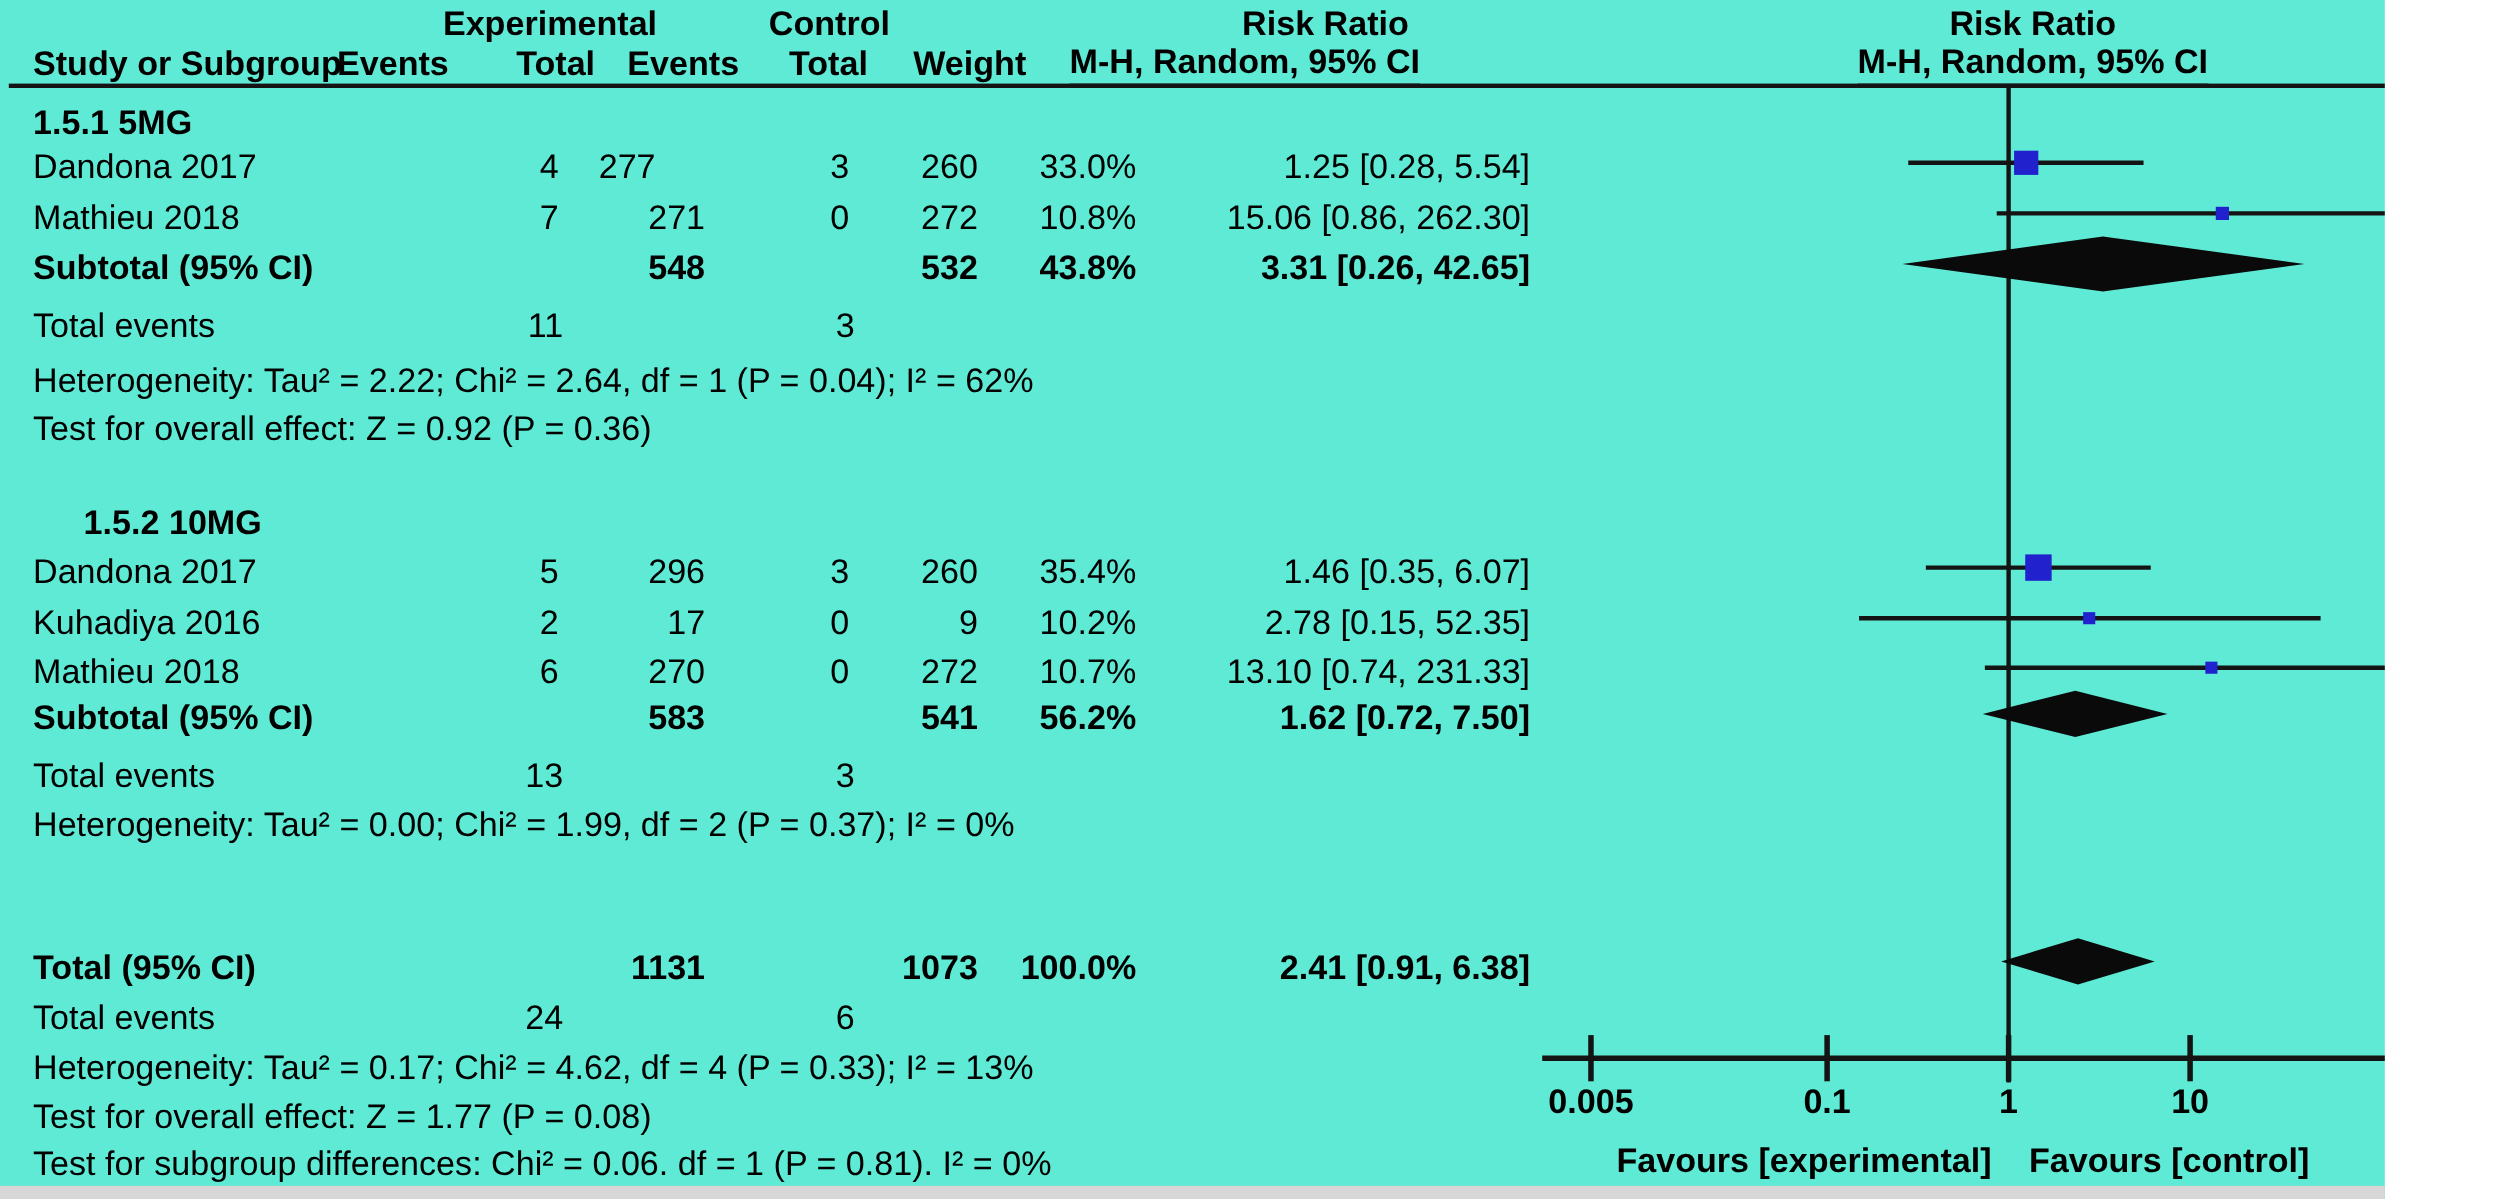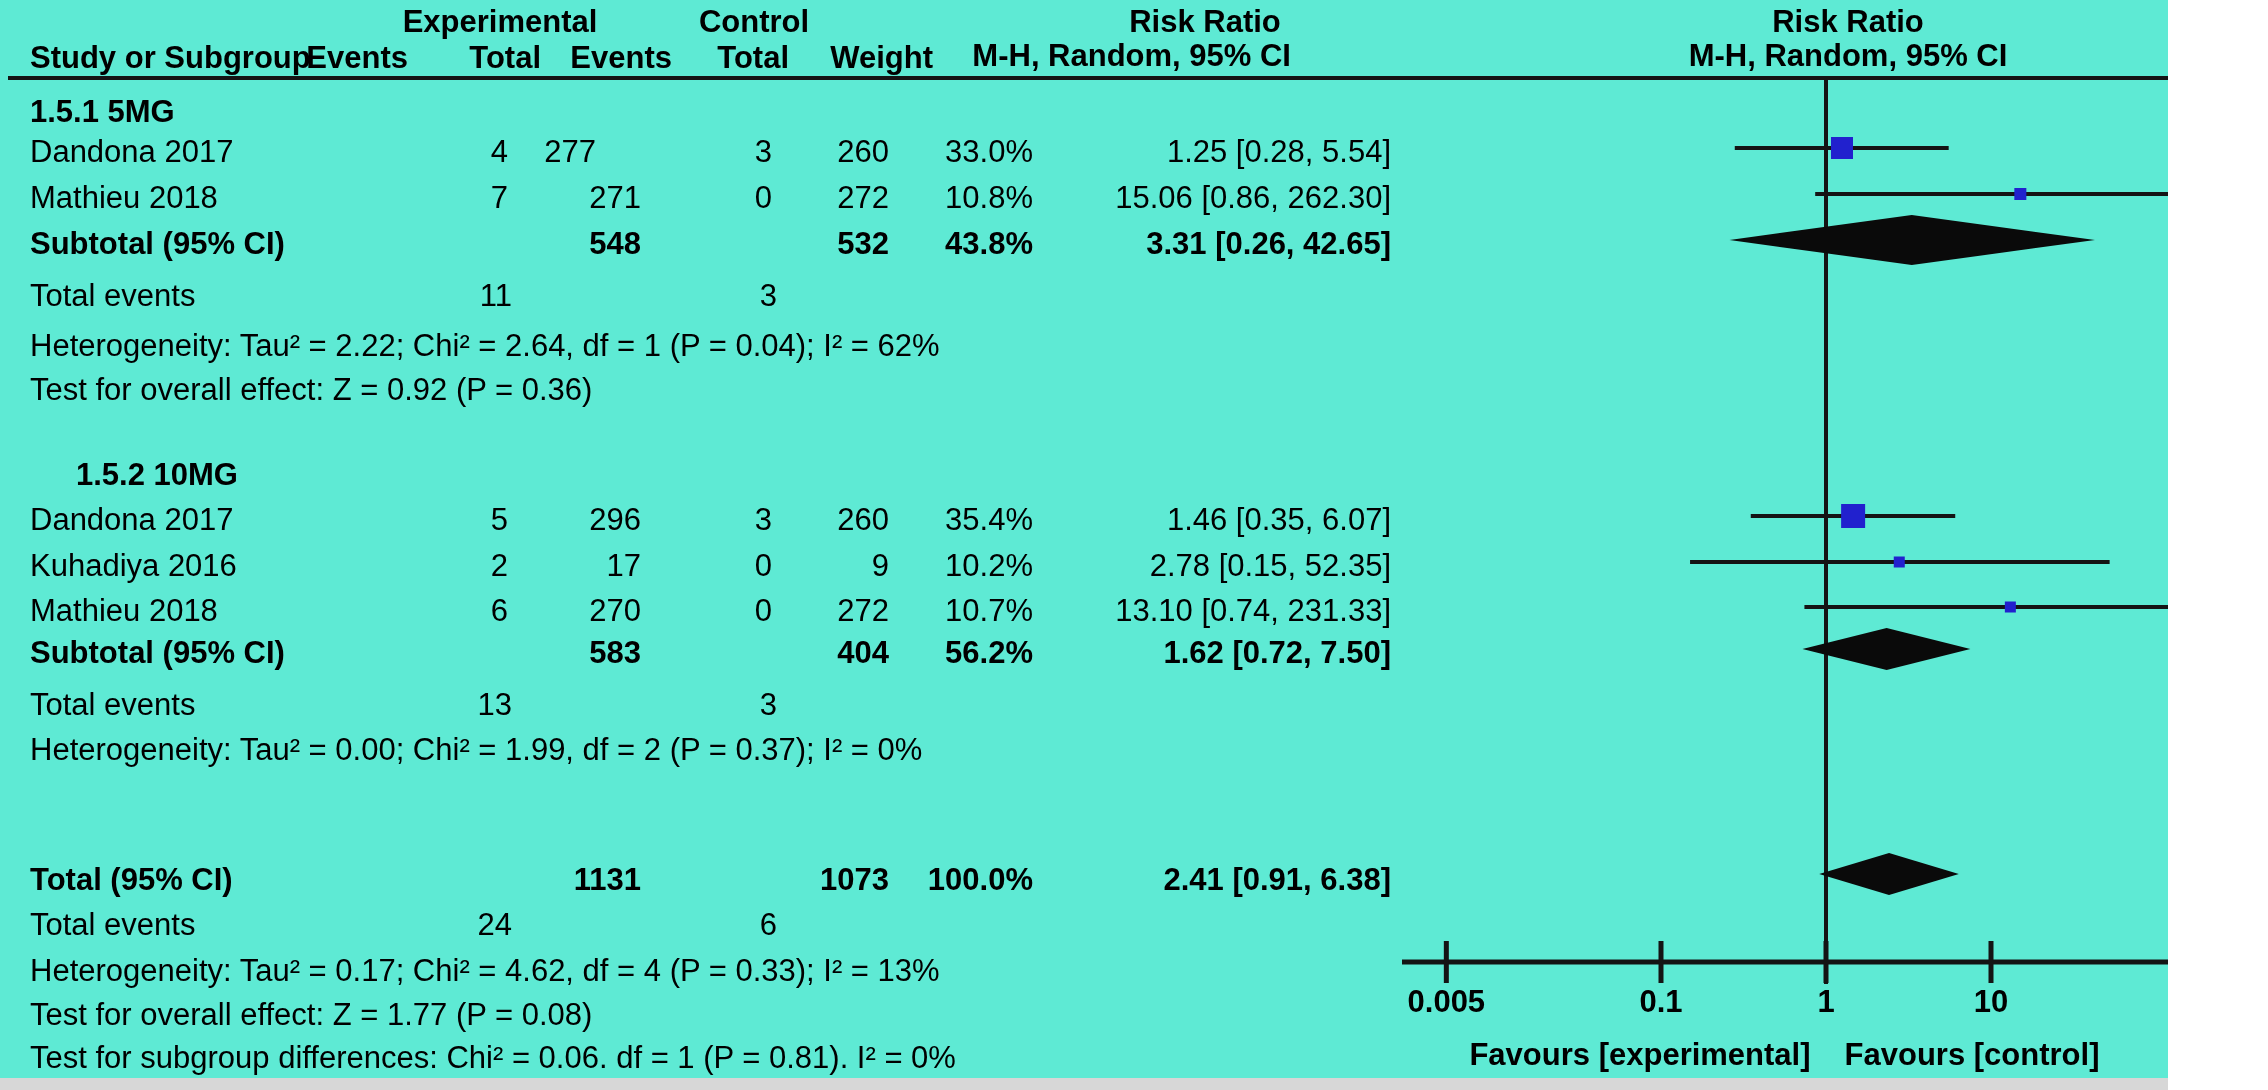--- a/index.html
+++ b/index.html
@@ -105,21 +105,21 @@
         <div class="cell" style="right: 912px;">6</div>
         <div class="cell" style="right: 779px;">270</div>
         <div class="cell" style="right: 648px;">0</div>
         <div class="cell" style="right: 531px;">272</div>
         <div class="cell" style="right: 387px;">10.7%</div>
         <div class="cell" style="right: 29px;">13.10 [0.74, 231.33]</div>
       </div>
       <div class="row" style="top: 631px;">
         <div class="cell b" style="left: 30px;">Subtotal (95% CI)</div>
         <div class="cell b" style="right: 779px;">583</div>
-        <div class="cell b" style="right: 531px;">404</div>
+        <div class="cell b" style="right: 531px;">541</div>
         <div class="cell b" style="right: 387px;">56.2%</div>
         <div class="cell b" style="right: 29px;">1.62 [0.72, 7.50]</div>
       </div>
       <div class="row" style="top: 683px;">
         <div class="cell" style="left: 30px;">Total events</div>
         <div class="cell" style="right: 908px;">13</div>
         <div class="cell" style="right: 643px;">3</div>
       </div>
       <div class="row" style="top: 728px;">
         <div class="cell" style="left: 30px;">Heterogeneity: Tau² = 0.00; Chi² = 1.99, df = 2 (P = 0.37); I² = 0%</div>

